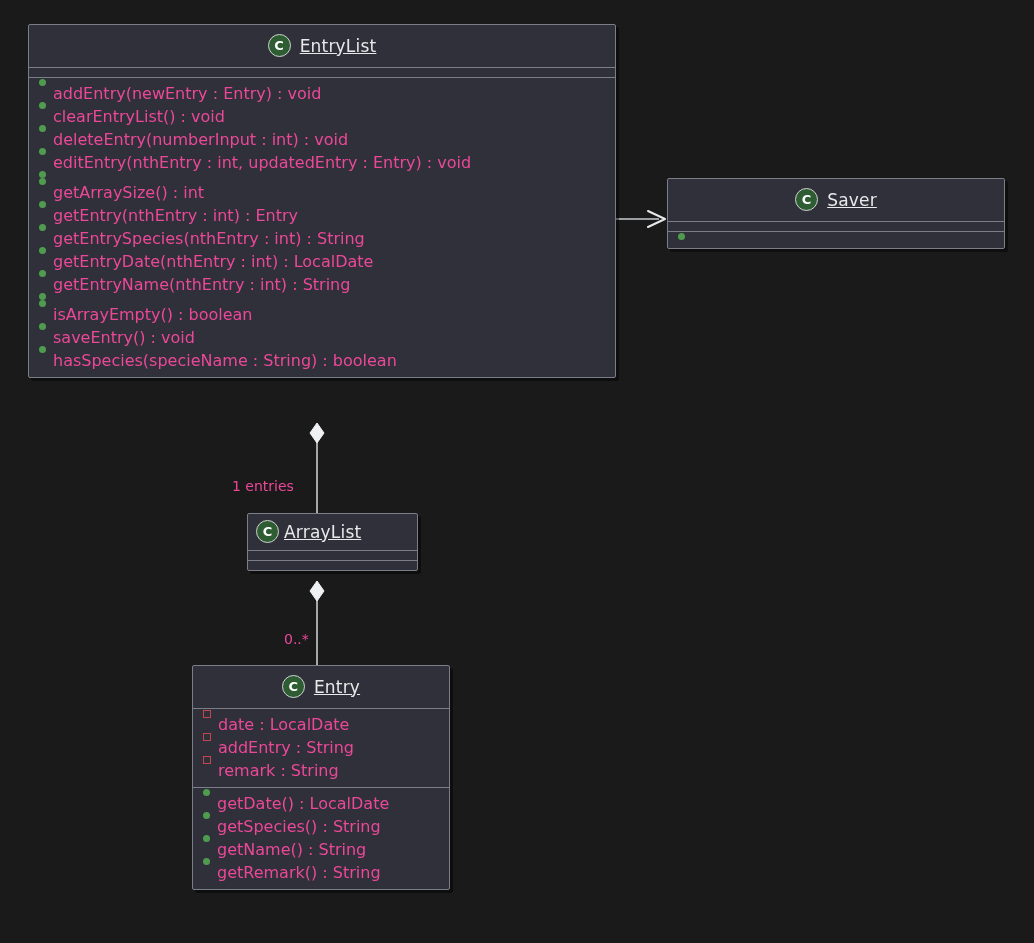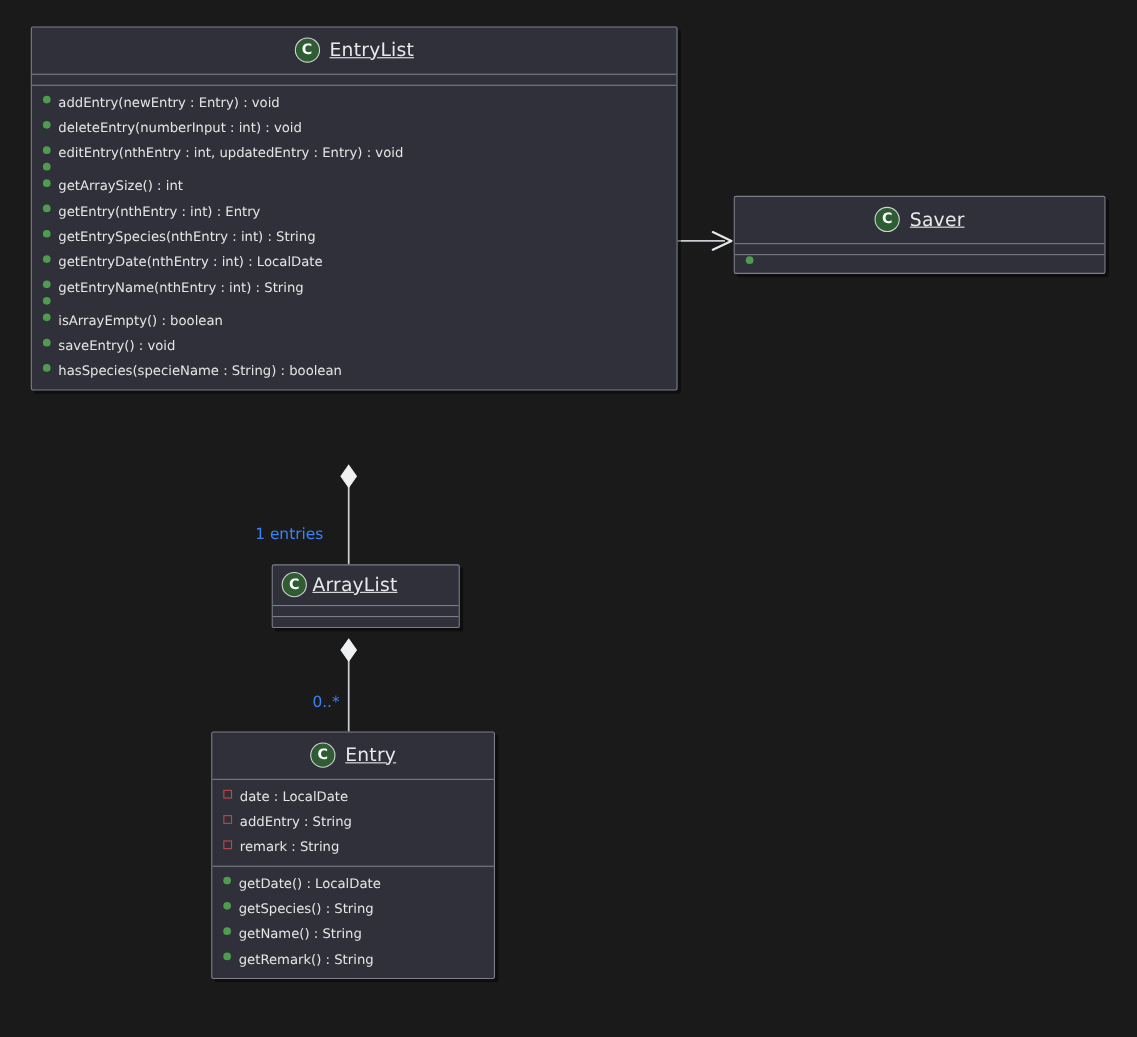--- a/index.html
+++ b/index.html
@@ -84,26 +84,26 @@
   .uml-compartment + .uml-compartment {
     border-top: 1px solid #7b7e87;
   }
   .uml-compartment.empty {
     height: 9px;
     padding: 0;
   }
 
   .member {
     display: flex;
-    align-items: center;
+    align-items: flex-start;
     gap: 7px;
     padding: 0 8px 0 10px;
-    font-size: 12px;
+    font-size: 16px;
     line-height: 23px;
-    color: #e5e5e5;
+    color: #ec4899;
     white-space: nowrap;
   }
 
   .marker-public {
     width: 7px;
     height: 7px;
     border-radius: 50%;
     background: #4f9c4f;
     flex: 0 0 auto;
     position: relative;
@@ -118,21 +118,21 @@
     box-sizing: border-box;
     flex: 0 0 auto;
     position: relative;
     top: -3px;
   }
 
   
   .edge-label {
     position: absolute;
     font-size: 14px;
-    color: #3b82f6;
+    color: #ec4899;
     white-space: nowrap;
   }
 </style>
 </head>
 <body>
 
 <div id="canvas">
 
   <svg id="edges" viewBox="0 0 1034 943" width="1034" height="943">
 
@@ -162,20 +162,24 @@
       <span class="class-title">EntryList</span>
     </div>
     <div class="uml-compartment empty"></div>
     <div class="uml-compartment">
       <div class="member">
         <span class="marker-public"></span>
         <span>addEntry(newEntry : Entry) : void</span>
       </div>
       <div class="member">
         <span class="marker-public"></span>
+        <span>clearEntryList() : void</span>
+      </div>
+      <div class="member">
+        <span class="marker-public"></span>
         <span>deleteEntry(numberInput : int) : void</span>
       </div>
       <div class="member">
         <span class="marker-public"></span>
         <span>editEntry(nthEntry : int, updatedEntry : Entry) : void</span>
       </div>
       <div class="member">
         <span class="marker-public"></span>
       </div>
       <div class="member">

